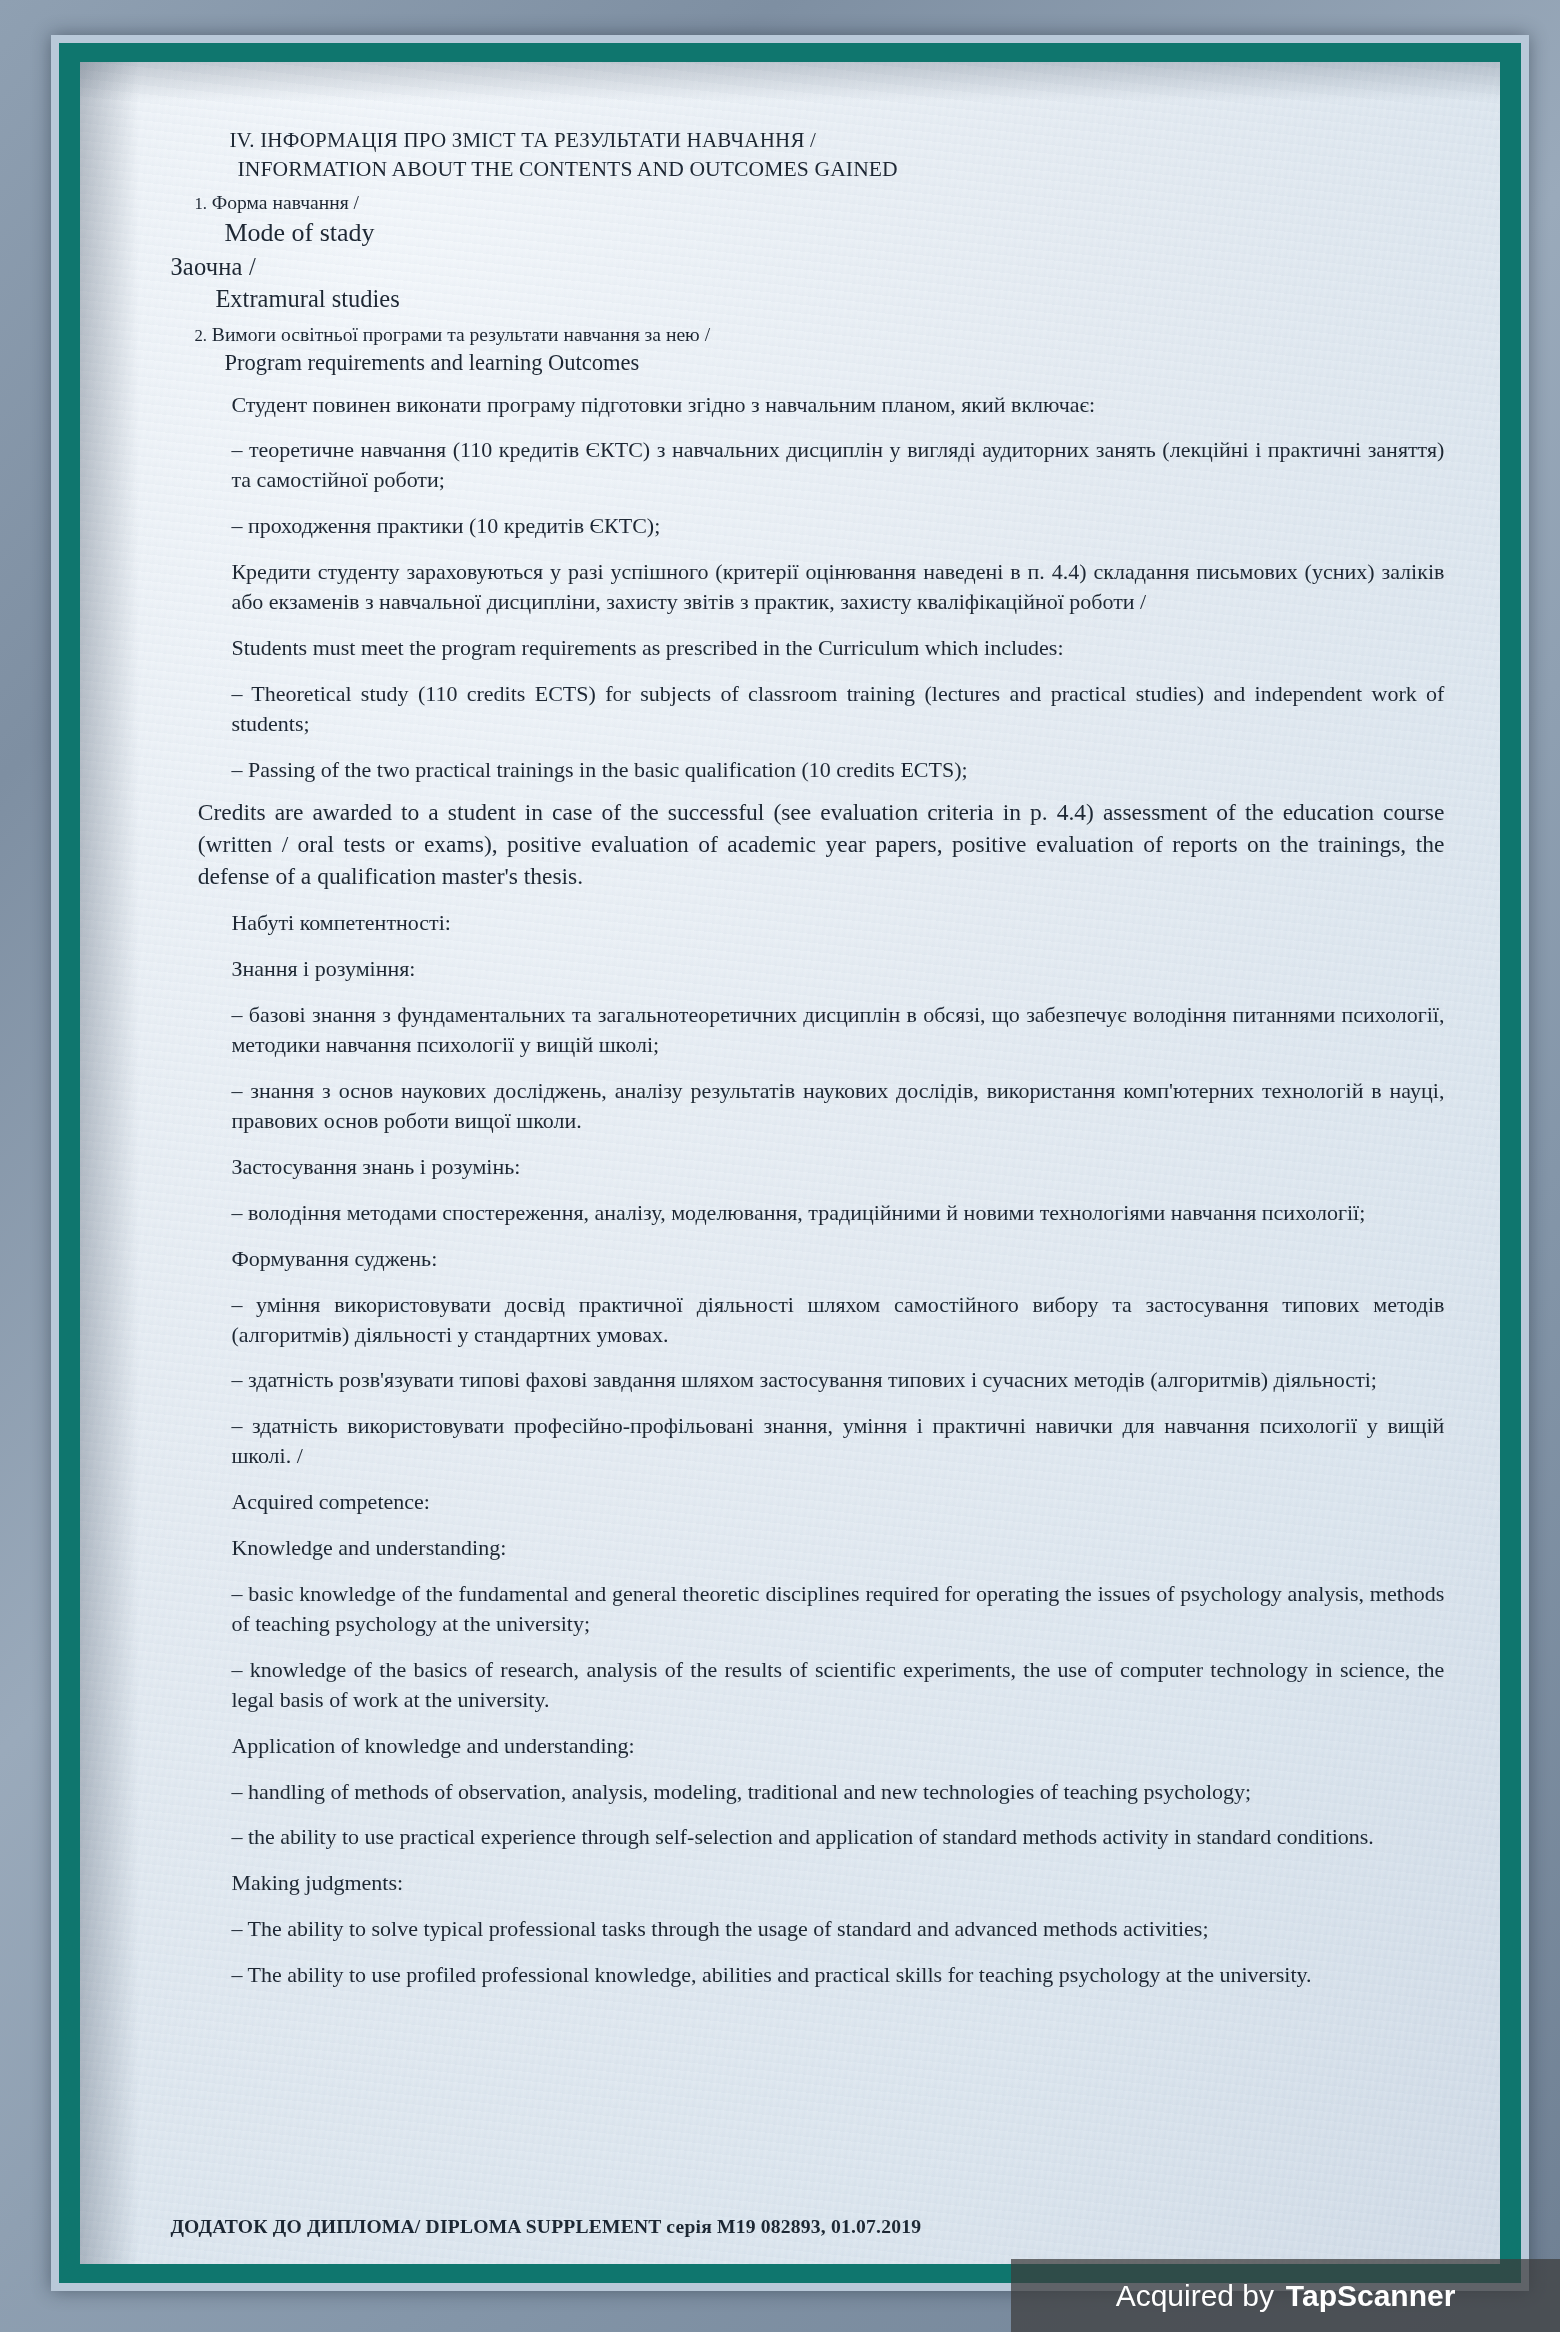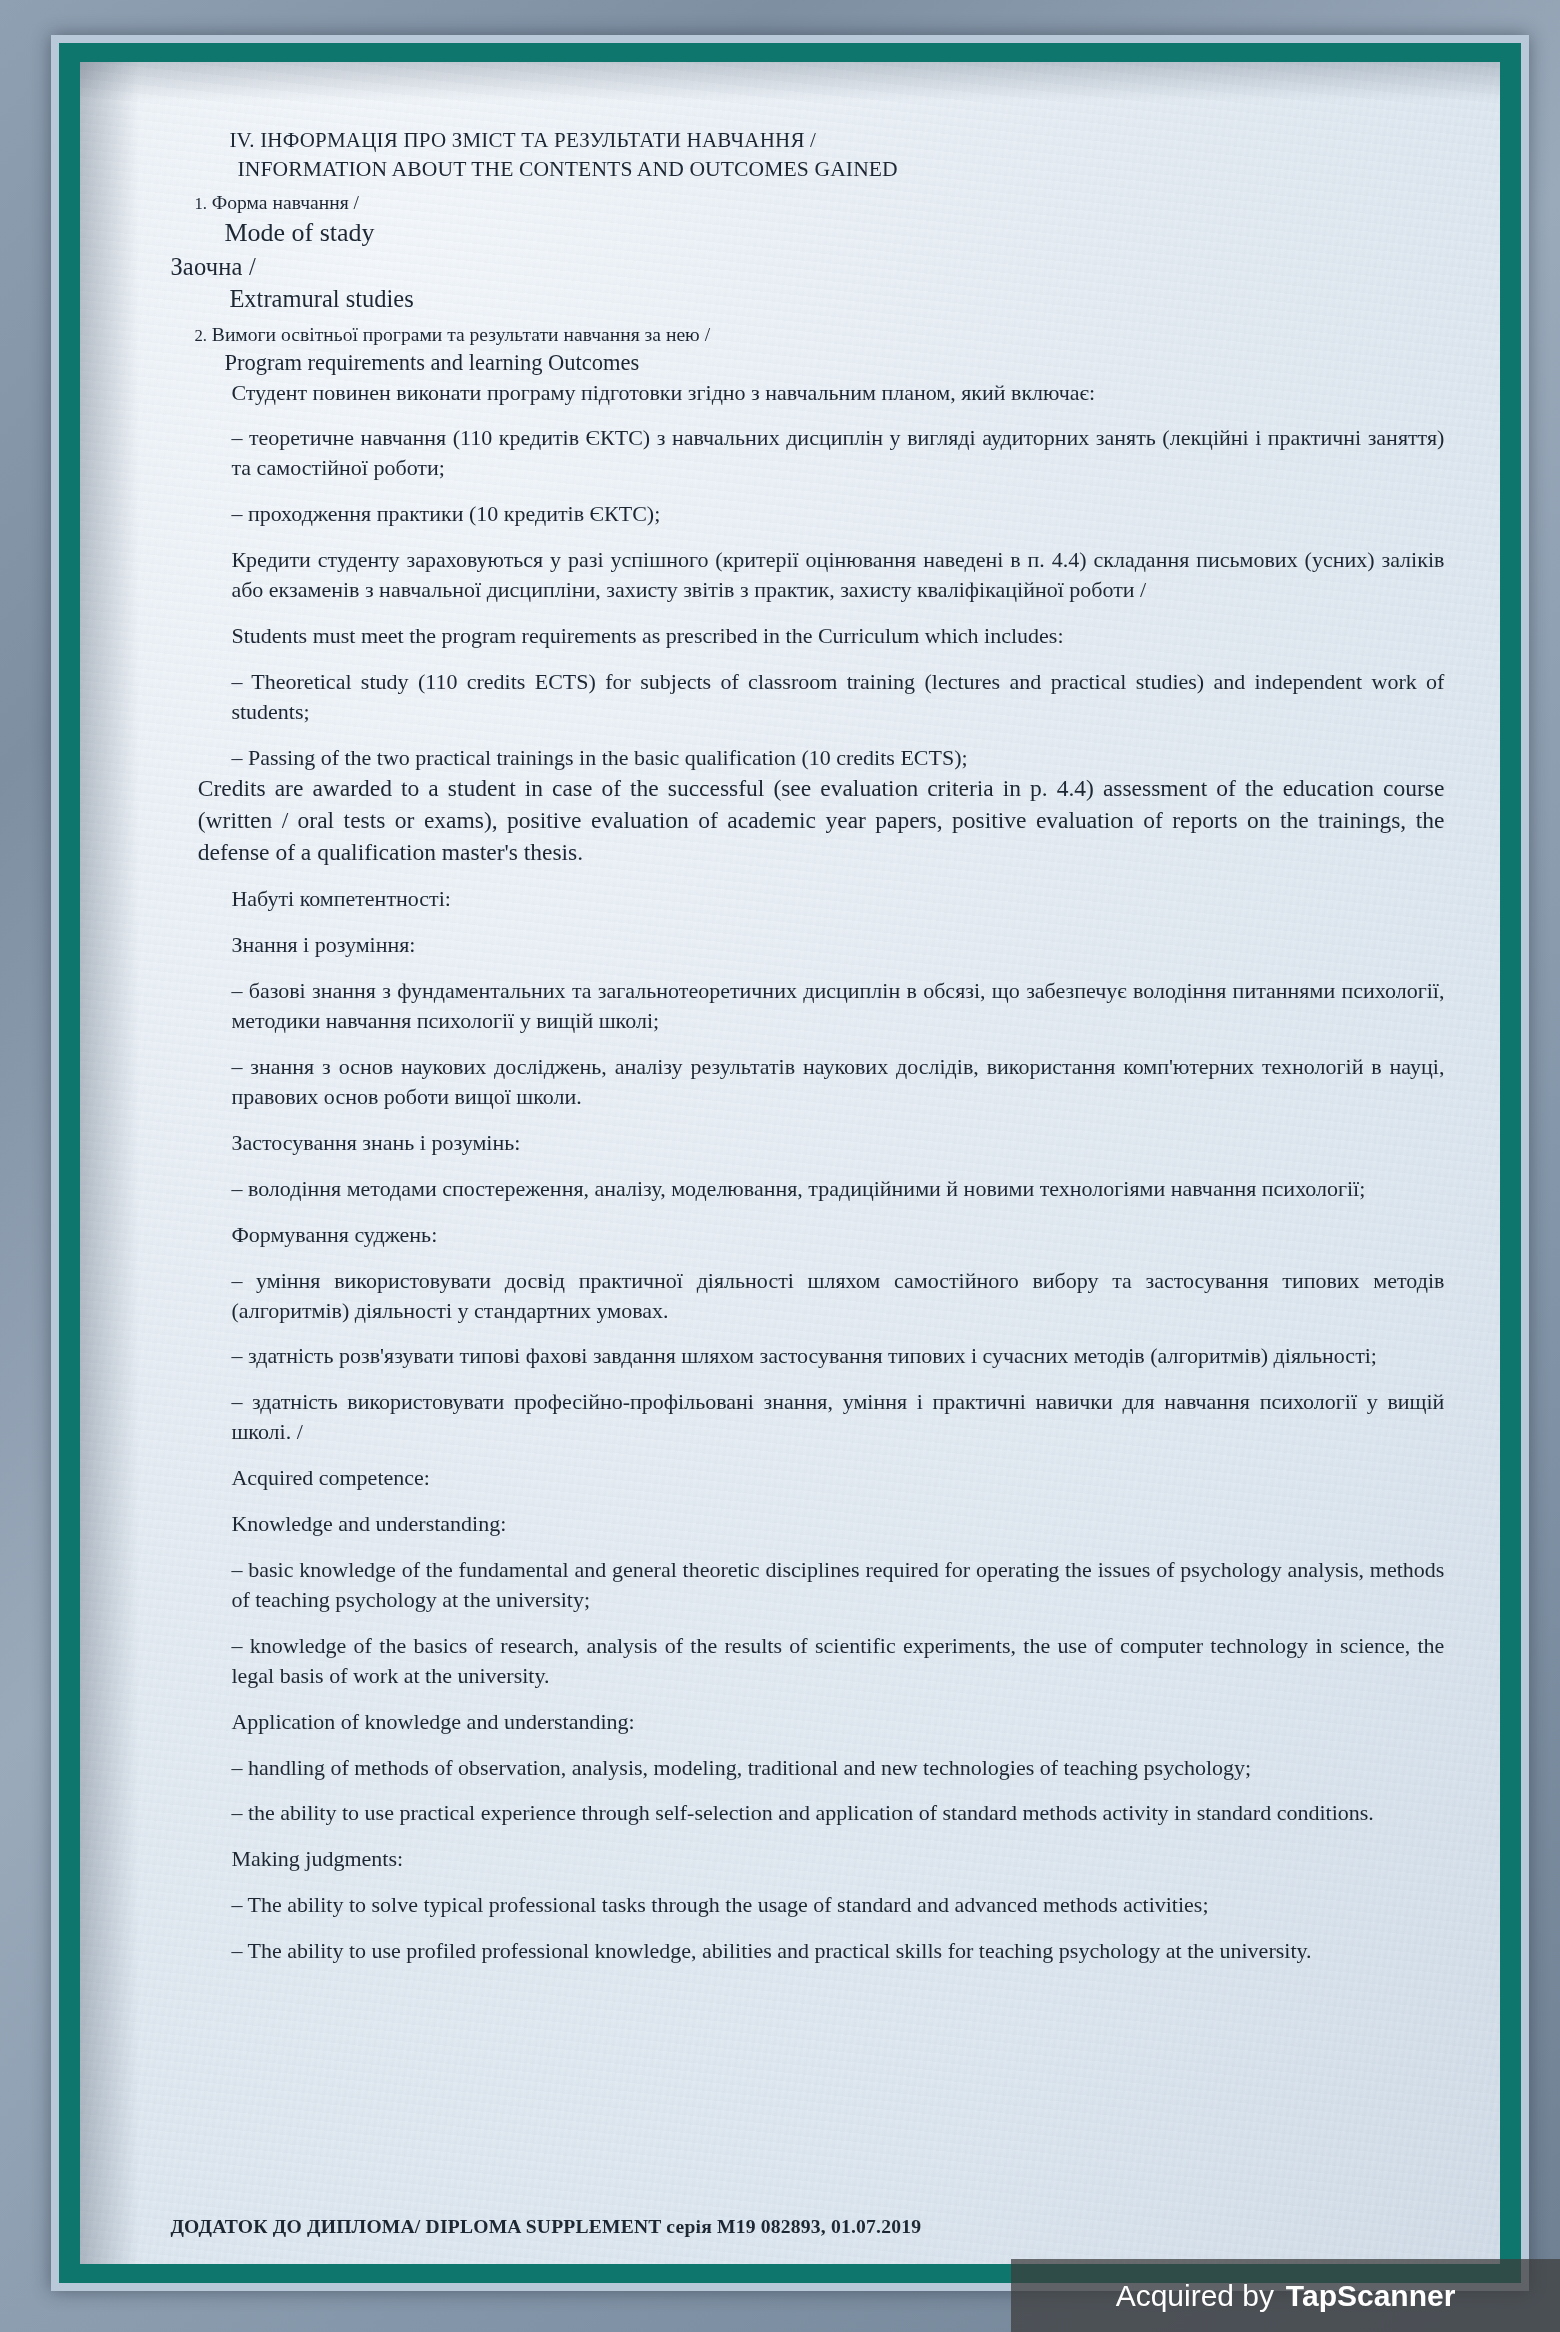--- a/index.html
+++ b/index.html
@@ -82,26 +82,26 @@
   .num-line .n { font-size: 16.7px; }
   .sub-line {
     margin-left: 54px;
     font-size: 26px;
   }
   .big-line {
     font-size: 24.5px;
     letter-spacing: 0.2px;
   }
   .big-line-en {
-    margin-left: 59px;
+    margin-left: 45px;
     font-size: 24.5px;
   }
   .para {
     margin-left: 61px;
-    margin-top: 0;
+    margin-top: 12px;
     font-size: 22px;
     text-align: justify;
     text-justify: inter-word;
     line-height: 1.36;
   }
   .para.full {
     margin-left: 27.4px;
     font-size: 23.5px;
   }
   .para.ua { font-size: 22px; }

